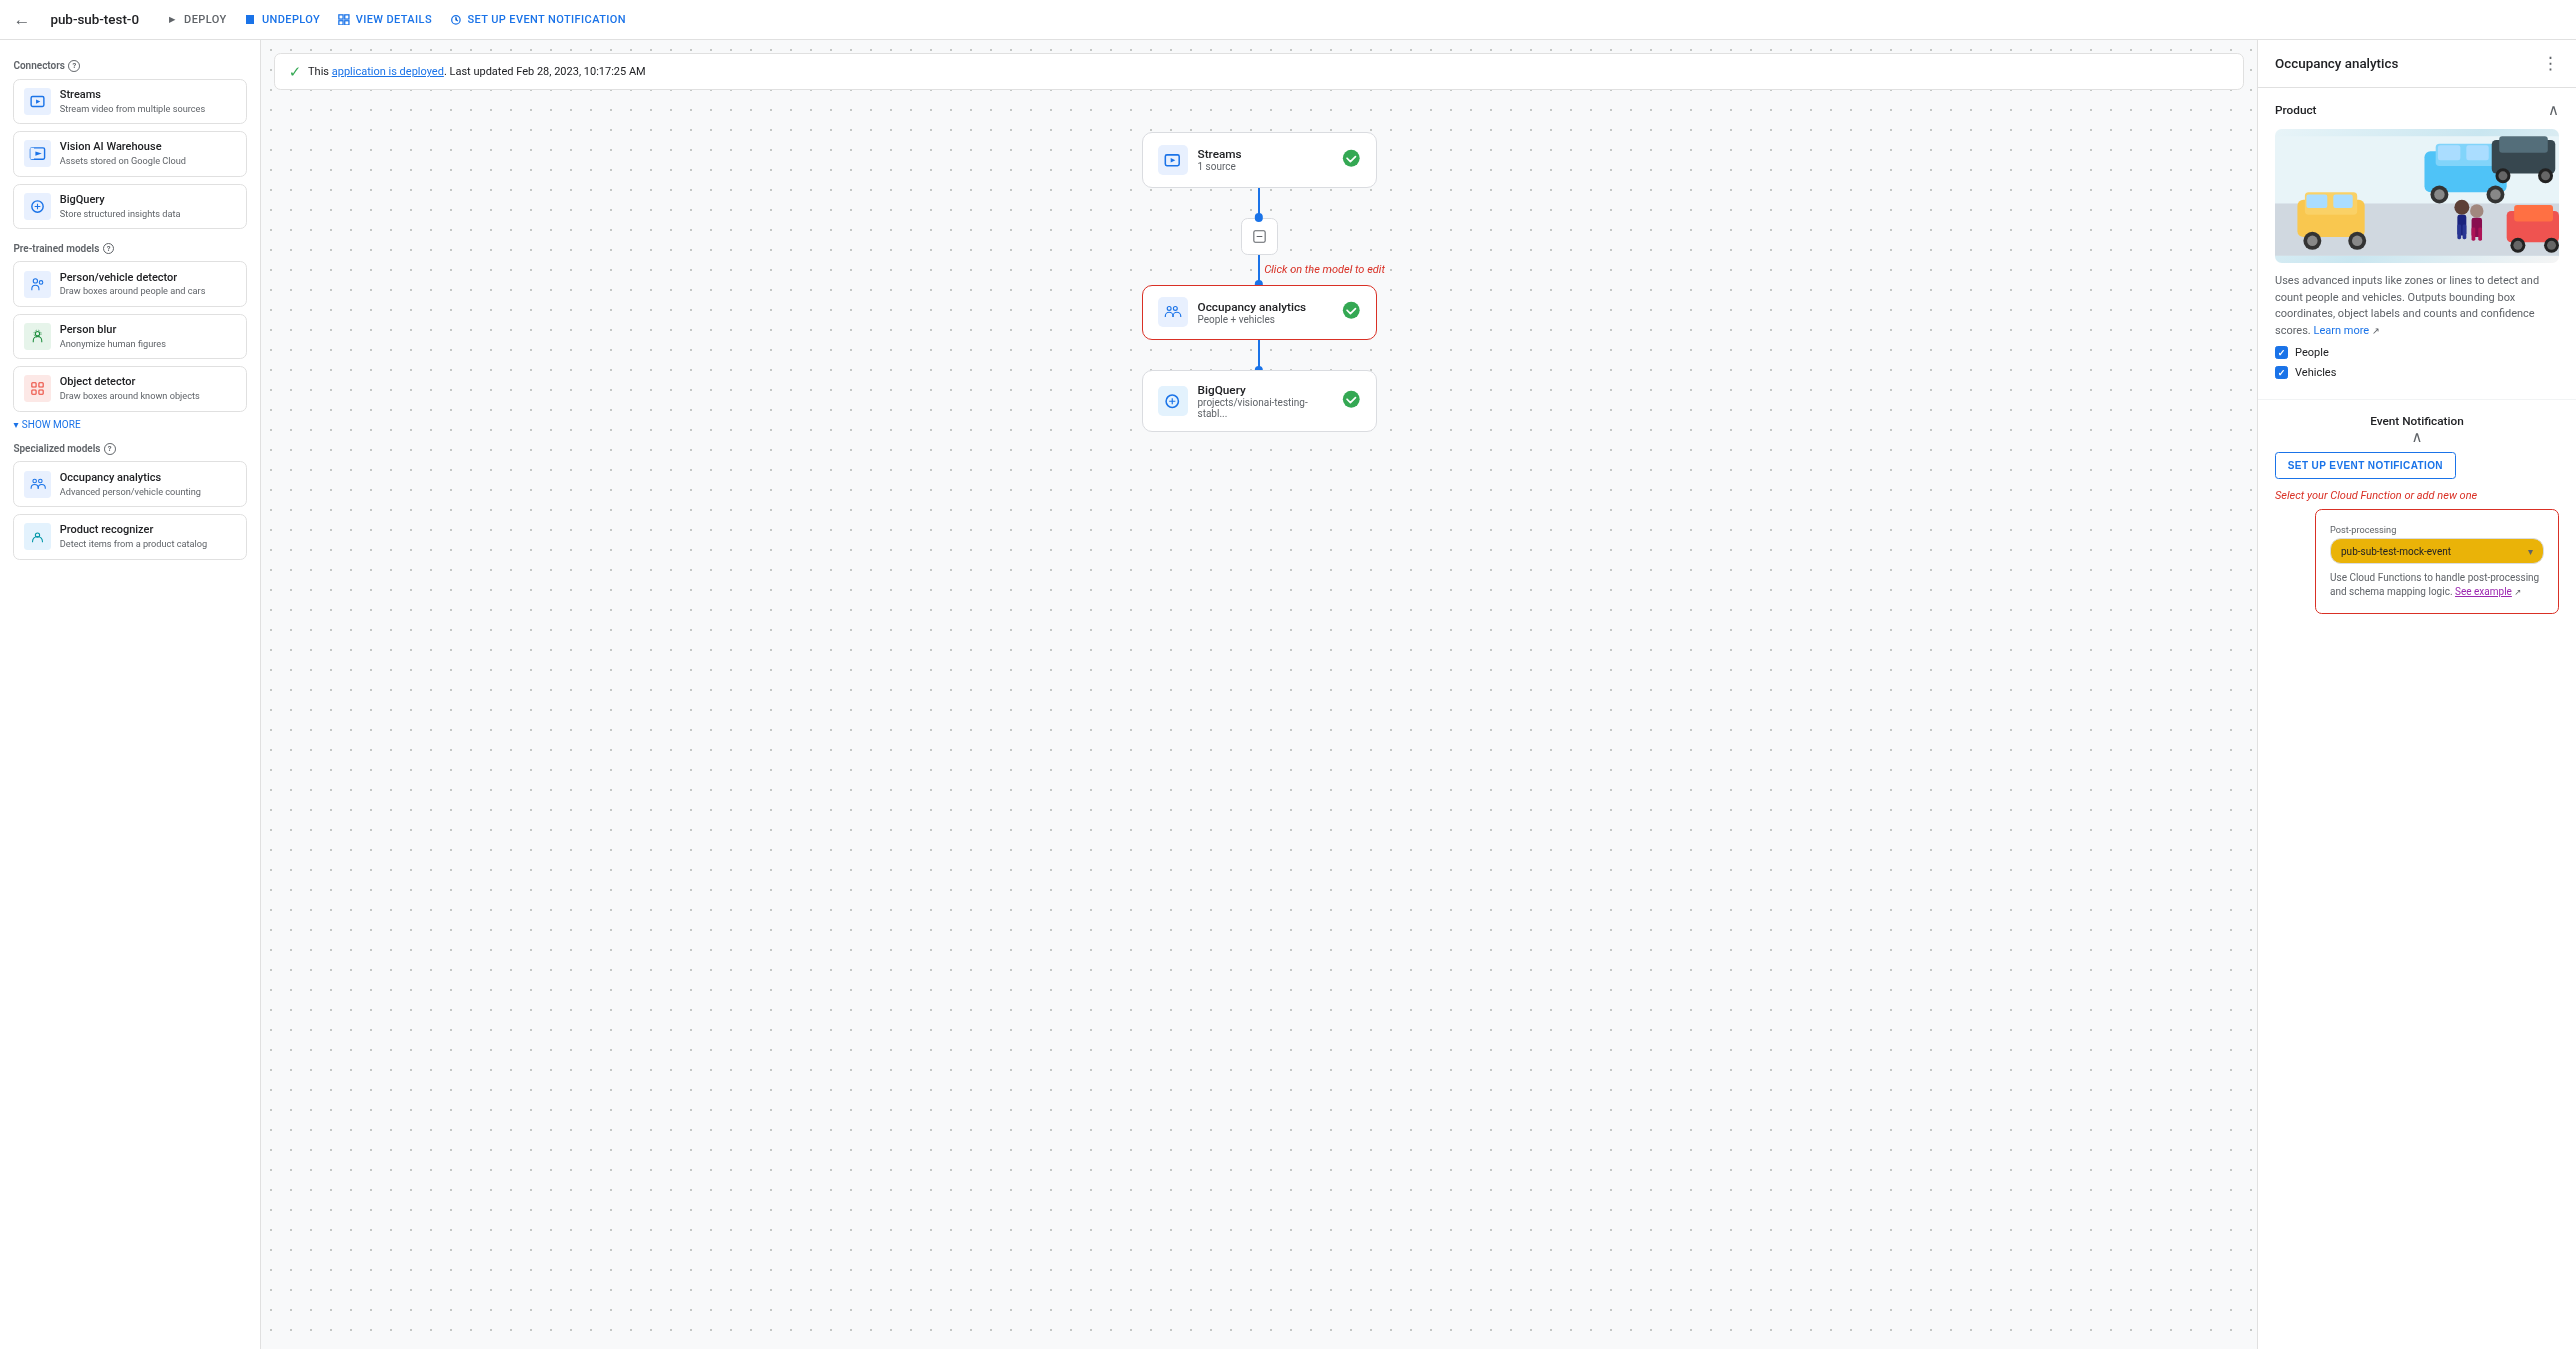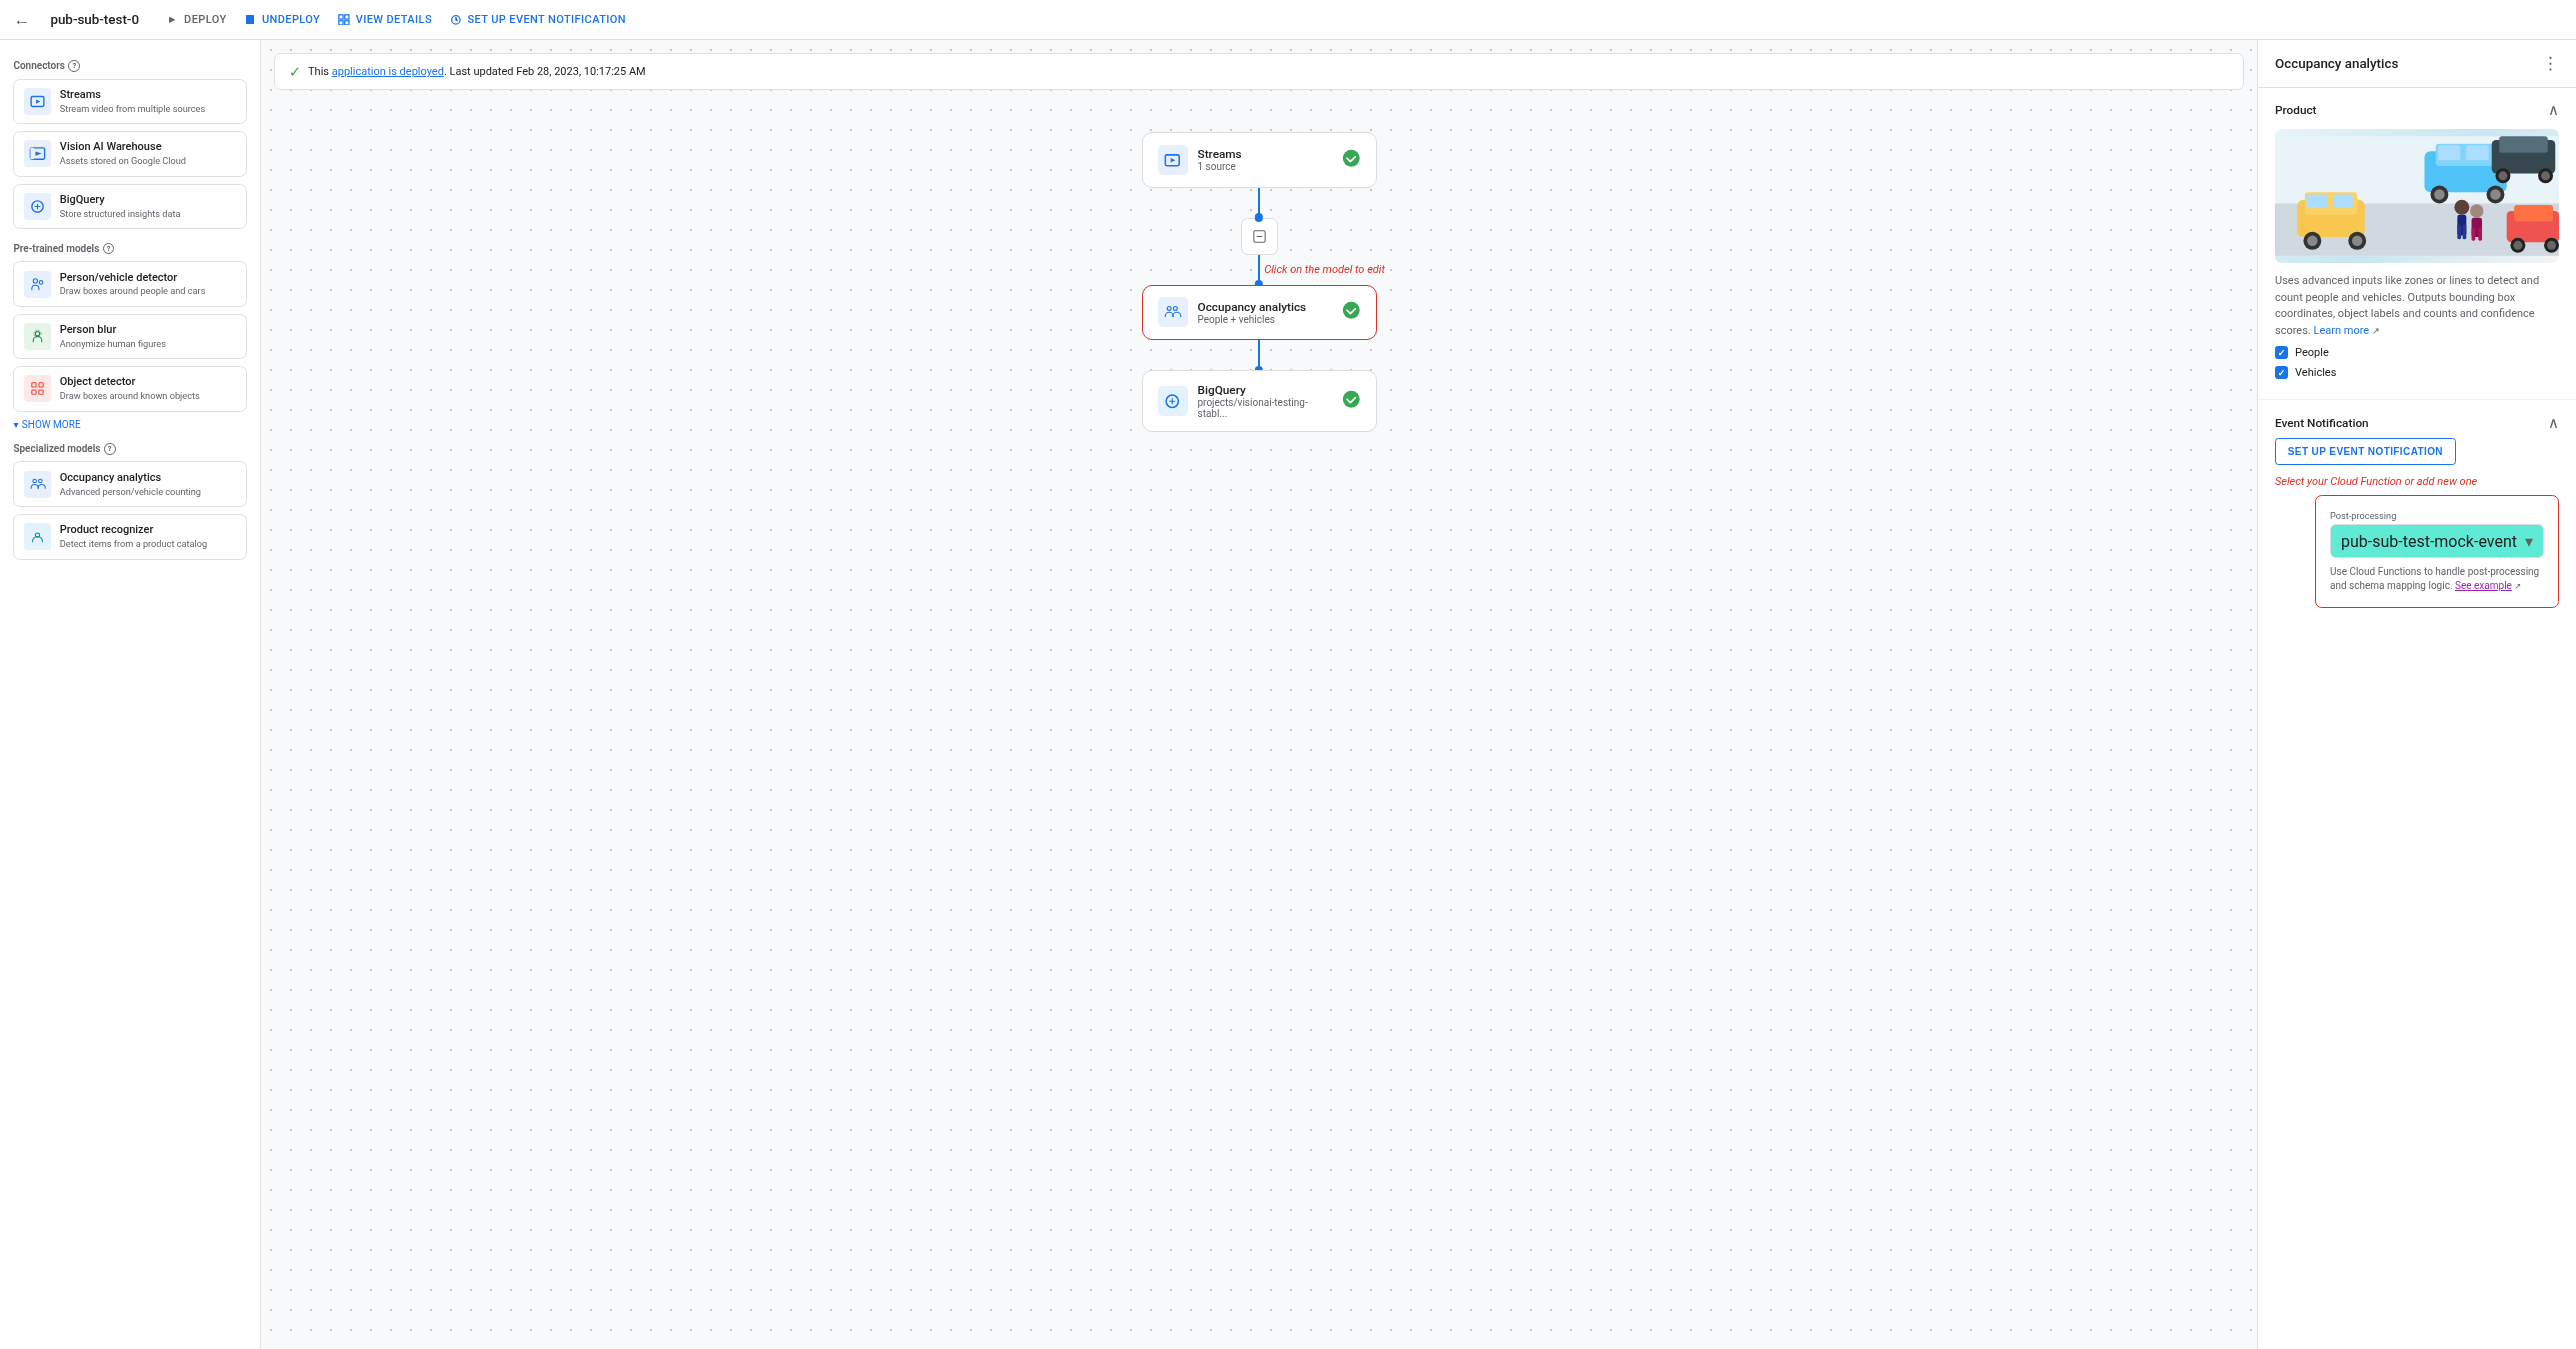--- a/index.html
+++ b/index.html
@@ -64,30 +64,30 @@
     
     .panel-desc { font-size: 11px; color: #5f6368; line-height: 1.5; margin-bottom: 6.7px; }
     .panel-link { color: #1a73e8; text-decoration: none; cursor: pointer; }
     
     .checkbox-row { display: flex; align-items: center; gap: 6.7px; margin: 6.7px 0; }
     .checkbox-box { width: 13.4px; height: 13.4px; border-radius: 2.5px; background: #1a73e8; border: 1.7px solid #1a73e8; display: flex; align-items: center; justify-content: center; flex-shrink: 0; }
     .checkbox-box::after { content: '✓'; color: #fff; font-size: 9.2px; font-weight: 700; }
     .checkbox-label { font-size: 11px; color: #202124; }
     
     .event-section { padding: 13.4px 17px; }
-    .event-section-title { font-size: 11.8px; font-weight: 500; color: #202124; display: flex; align-items: center; justify-content: space-between; margin-bottom: 6.7px; }
+    .event-section-title { font-size: 11.8px; font-weight: 500; color: #202124; display: flex; align-items: center; justify-content: space-between; margin-bottom: 6.7px; flex-direction: column; }
     .event-desc { font-size: 11px; color: #5f6368; line-height: 1.5; margin-bottom: 10px; }
     
     .setup-btn { display: inline-block; padding: 6.7px 11.8px; border: 0.8px solid #1a73e8; border-radius: 3.4px; color: #1a73e8; font-size: 10px; font-weight: 600; letter-spacing: 0.4px; cursor: pointer; text-transform: uppercase; background: transparent; margin-bottom: 10px; }
     
     .select-hint { color: #d93025; font-size: 11px; font-style: italic; margin-bottom: 6.7px; }
     
     .dropdown-container { border: 1.7px solid #d93025; border-radius: 6.7px; padding: 14px; margin-left: 40px; }
     .dropdown-label { font-size: 9.2px; color: #5f6368; margin-bottom: 3.4px; }
-    .dropdown-select { width: 100%; padding: 6.7px 10px; border: 0.8px solid #dadce0; border-radius: 6px; font-size: 16px; color: #202124; background: #5eead4; display: flex; align-items: center; justify-content: space-between; cursor: pointer; }
+    .dropdown-select { width: 100%; padding: 6.7px 10px; border: 0.8px solid #dadce0; border-radius: 11px; font-size: 10px; color: #202124; background: #eab308; display: flex; align-items: center; justify-content: space-between; cursor: pointer; }
     .dropdown-arrow { color: #5f6368; }
     .dropdown-help { font-size: 10px; color: #5f6368; margin-top: 6.7px; line-height: 1.4; }
     .dropdown-help a { color: #9c27b0; text-decoration: underline; cursor: pointer; }
 
     
     ::-webkit-scrollbar { width: 5px; }
     ::-webkit-scrollbar-track { background: #f1f1f1; }
     ::-webkit-scrollbar-thumb { background: #c4c7c5; border-radius: 2.5px; }
   </style>
 </head>

